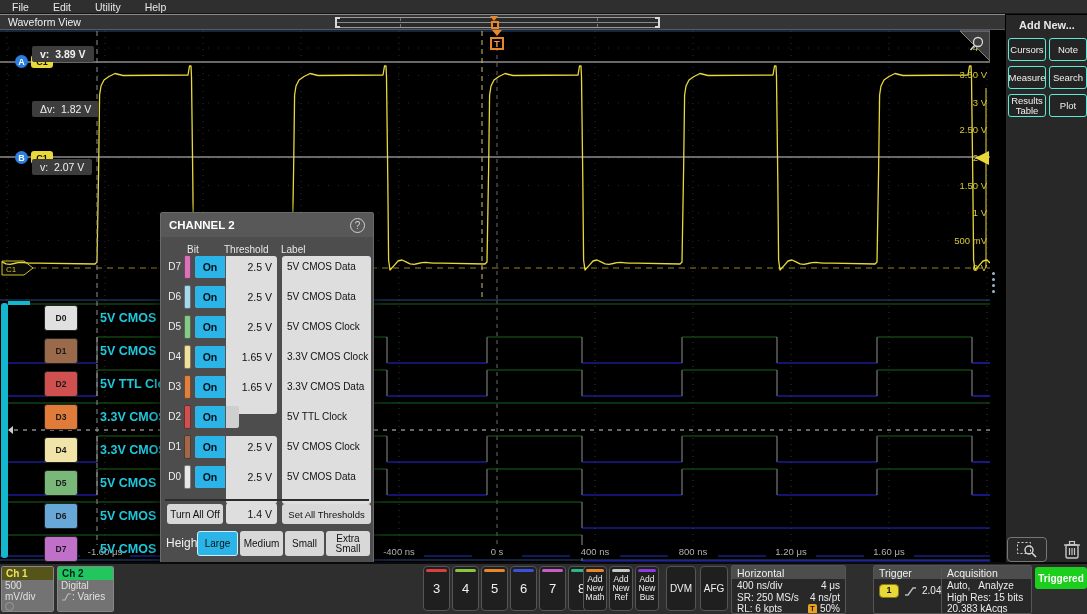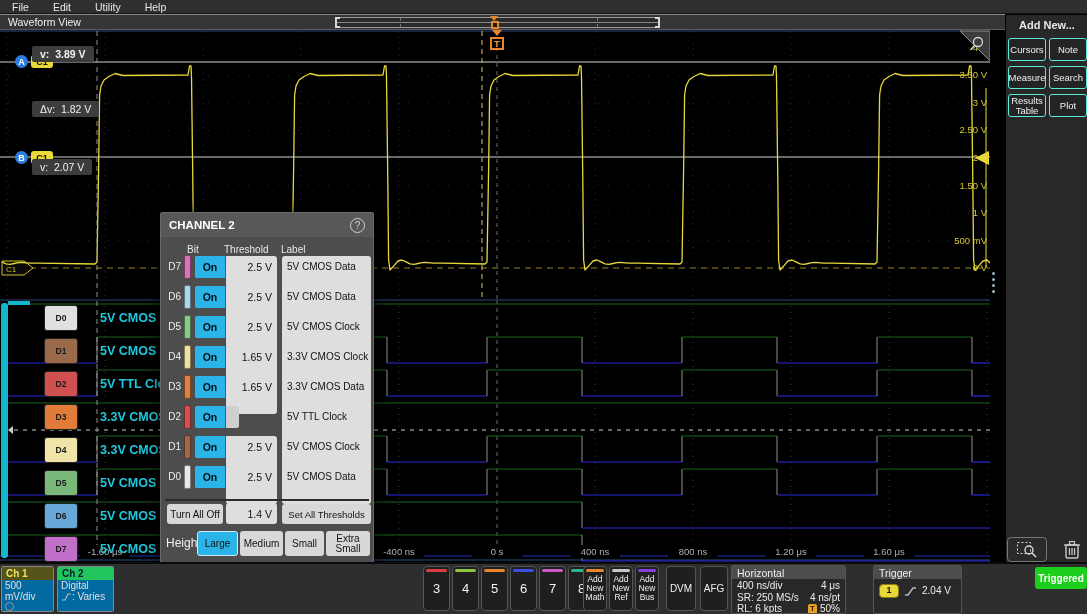--- a/index.html
+++ b/index.html
@@ -86,21 +86,21 @@
   #drawer-dots{position:absolute;left:992px;top:272px;width:4px;}
   .dot{width:3px;height:3px;border-radius:50%;background:#9ab8c8;margin-bottom:3px;}
   #boxzoom-btn{position:absolute;left:1007px;top:537px;width:40px;height:25px;background:#2a2a2a;
                border:1px solid #777;border-radius:4px;display:flex;align-items:center;justify-content:center;box-sizing:border-box;}
   #trash-btn{position:absolute;left:1057px;top:537px;width:30px;height:25px;display:flex;align-items:center;justify-content:center;}
   
   #bottombar{position:absolute;left:0;top:562px;width:1087px;height:52px;background:#2e2e2e;border-top:2px solid #0a0a0a;box-sizing:border-box;}
   .chbadge{position:absolute;top:2px;width:53px;height:46px;border:1px solid #888;border-radius:2px;
            overflow:hidden;box-sizing:border-box;}
   .chbadge .hd{height:13px;font-size:10px;font-weight:bold;padding:0 4px;display:flex;align-items:center;}
-  .chbadge .bd{height:33px;background:#0369a1;font-size:10px;color:#e0e0e0;padding:1px 3px;line-height:10.5px;}
+  .chbadge .bd{height:33px;background:#737373;font-size:10px;color:#e0e0e0;padding:1px 3px;line-height:10.5px;}
   .numbtn{position:absolute;top:2px;width:27px;height:45px;background:#1f1f1f;border:1px solid #555;
           border-radius:4px;color:#f0f0f0;font-size:13px;display:flex;align-items:center;justify-content:center;box-sizing:border-box;}
   .numbtn .strip{position:absolute;left:2px;right:2px;top:2px;height:3px;border-radius:2px;}
   .addbtn{position:absolute;top:2px;width:24px;height:45px;background:#1f1f1f;border:1px solid #555;
           border-radius:4px;color:#f0f0f0;font-size:8.5px;line-height:9px;display:flex;align-items:center;
           justify-content:center;text-align:center;box-sizing:border-box;}
   .addbtn .strip{position:absolute;left:2px;right:2px;top:2px;height:3px;border-radius:2px;}
   .fnbtn{position:absolute;top:2px;height:45px;background:#1f1f1f;border:1px solid #555;border-radius:4px;
          color:#f0f0f0;font-size:10px;display:flex;align-items:center;justify-content:center;box-sizing:border-box;}
   .panel{position:absolute;top:1px;height:49px;background:#282828;border:1px solid #555;border-radius:2px;box-sizing:border-box;overflow:hidden;}
@@ -562,16 +562,27 @@
       <div class="hd">Trigger</div>
       <div class="bd" style="display:flex;align-items:center;gap:5px;padding-top:5px;">
         <span id="trig-src">1</span>
         <svg width="13" height="12">
           <polyline points="1,10 4,10 9,3 12,3" fill="none" stroke="#bbb" stroke-width="1.4"></polyline>
         </svg>
         <span>2.04 V</span>
       </div>
     </div>
 
+    <div class="panel" style="left:941px;width:91px;">
+      <div class="hd">Acquisition</div>
+      <div class="bd">
+        <div class="prow" style="justify-content:flex-start;gap:8px;">
+            <span>Auto,</span>
+            <span>Analyze</span>
+          </div>
+        <div>High Res: 15 bits</div>
+        <div>20.383 kAcqs</div>
+      </div>
+    </div>
 
     <div id="triggered" style="background: rgb(29, 207, 29);">Triggered</div>
   </div>
 </div>
 
 </body></html>

